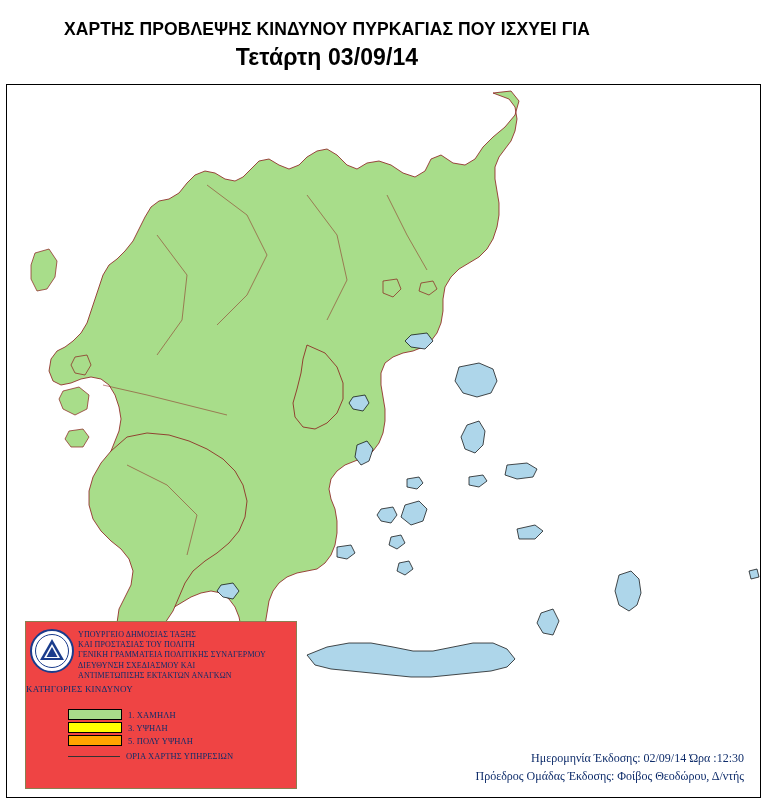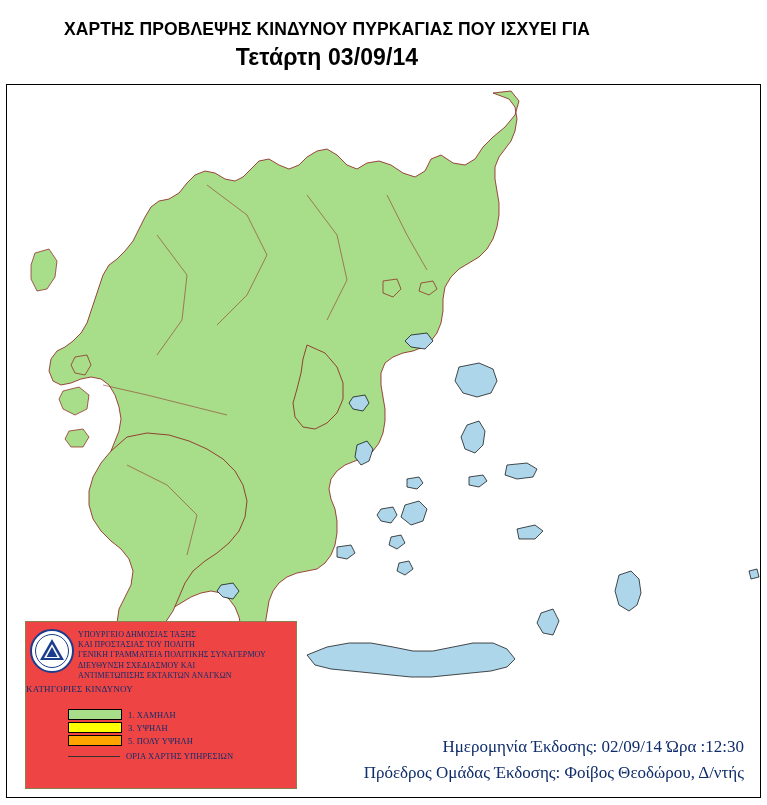--- a/index.html
+++ b/index.html
@@ -57,21 +57,21 @@
   }
   .legend-label{font-size:8.5px;color:#0f2d6b;letter-spacing:0.1px;}
   .legend-line-row{display:flex;align-items:center;margin-top:5px;padding-left:42px;}
   .line-sample{
     width:52px;height:0;border-top:1.5px solid #333;margin-right:6px;flex:0 0 52px;
   }
   .footer{
     position:absolute;right:16px;bottom:12px;
     text-align:right;
     font-family:"Liberation Serif", serif;
-    font-size:17px;color:#0f2d6b;line-height:1.5;
+    font-size:12px;color:#0f2d6b;line-height:1.5;
   }
   .footer div{white-space:nowrap;}
 </style>
 </head>
 <body>
 
 <div class="title-block">
   <div>ΧΑΡΤΗΣ ΠΡΟΒΛΕΨΗΣ ΚΙΝΔΥΝΟΥ ΠΥΡΚΑΓΙΑΣ ΠΟΥ ΙΣΧΥΕΙ ΓΙΑ</div>
   <div class="title-line2">Τετάρτη 03/09/14</div>
 </div>

